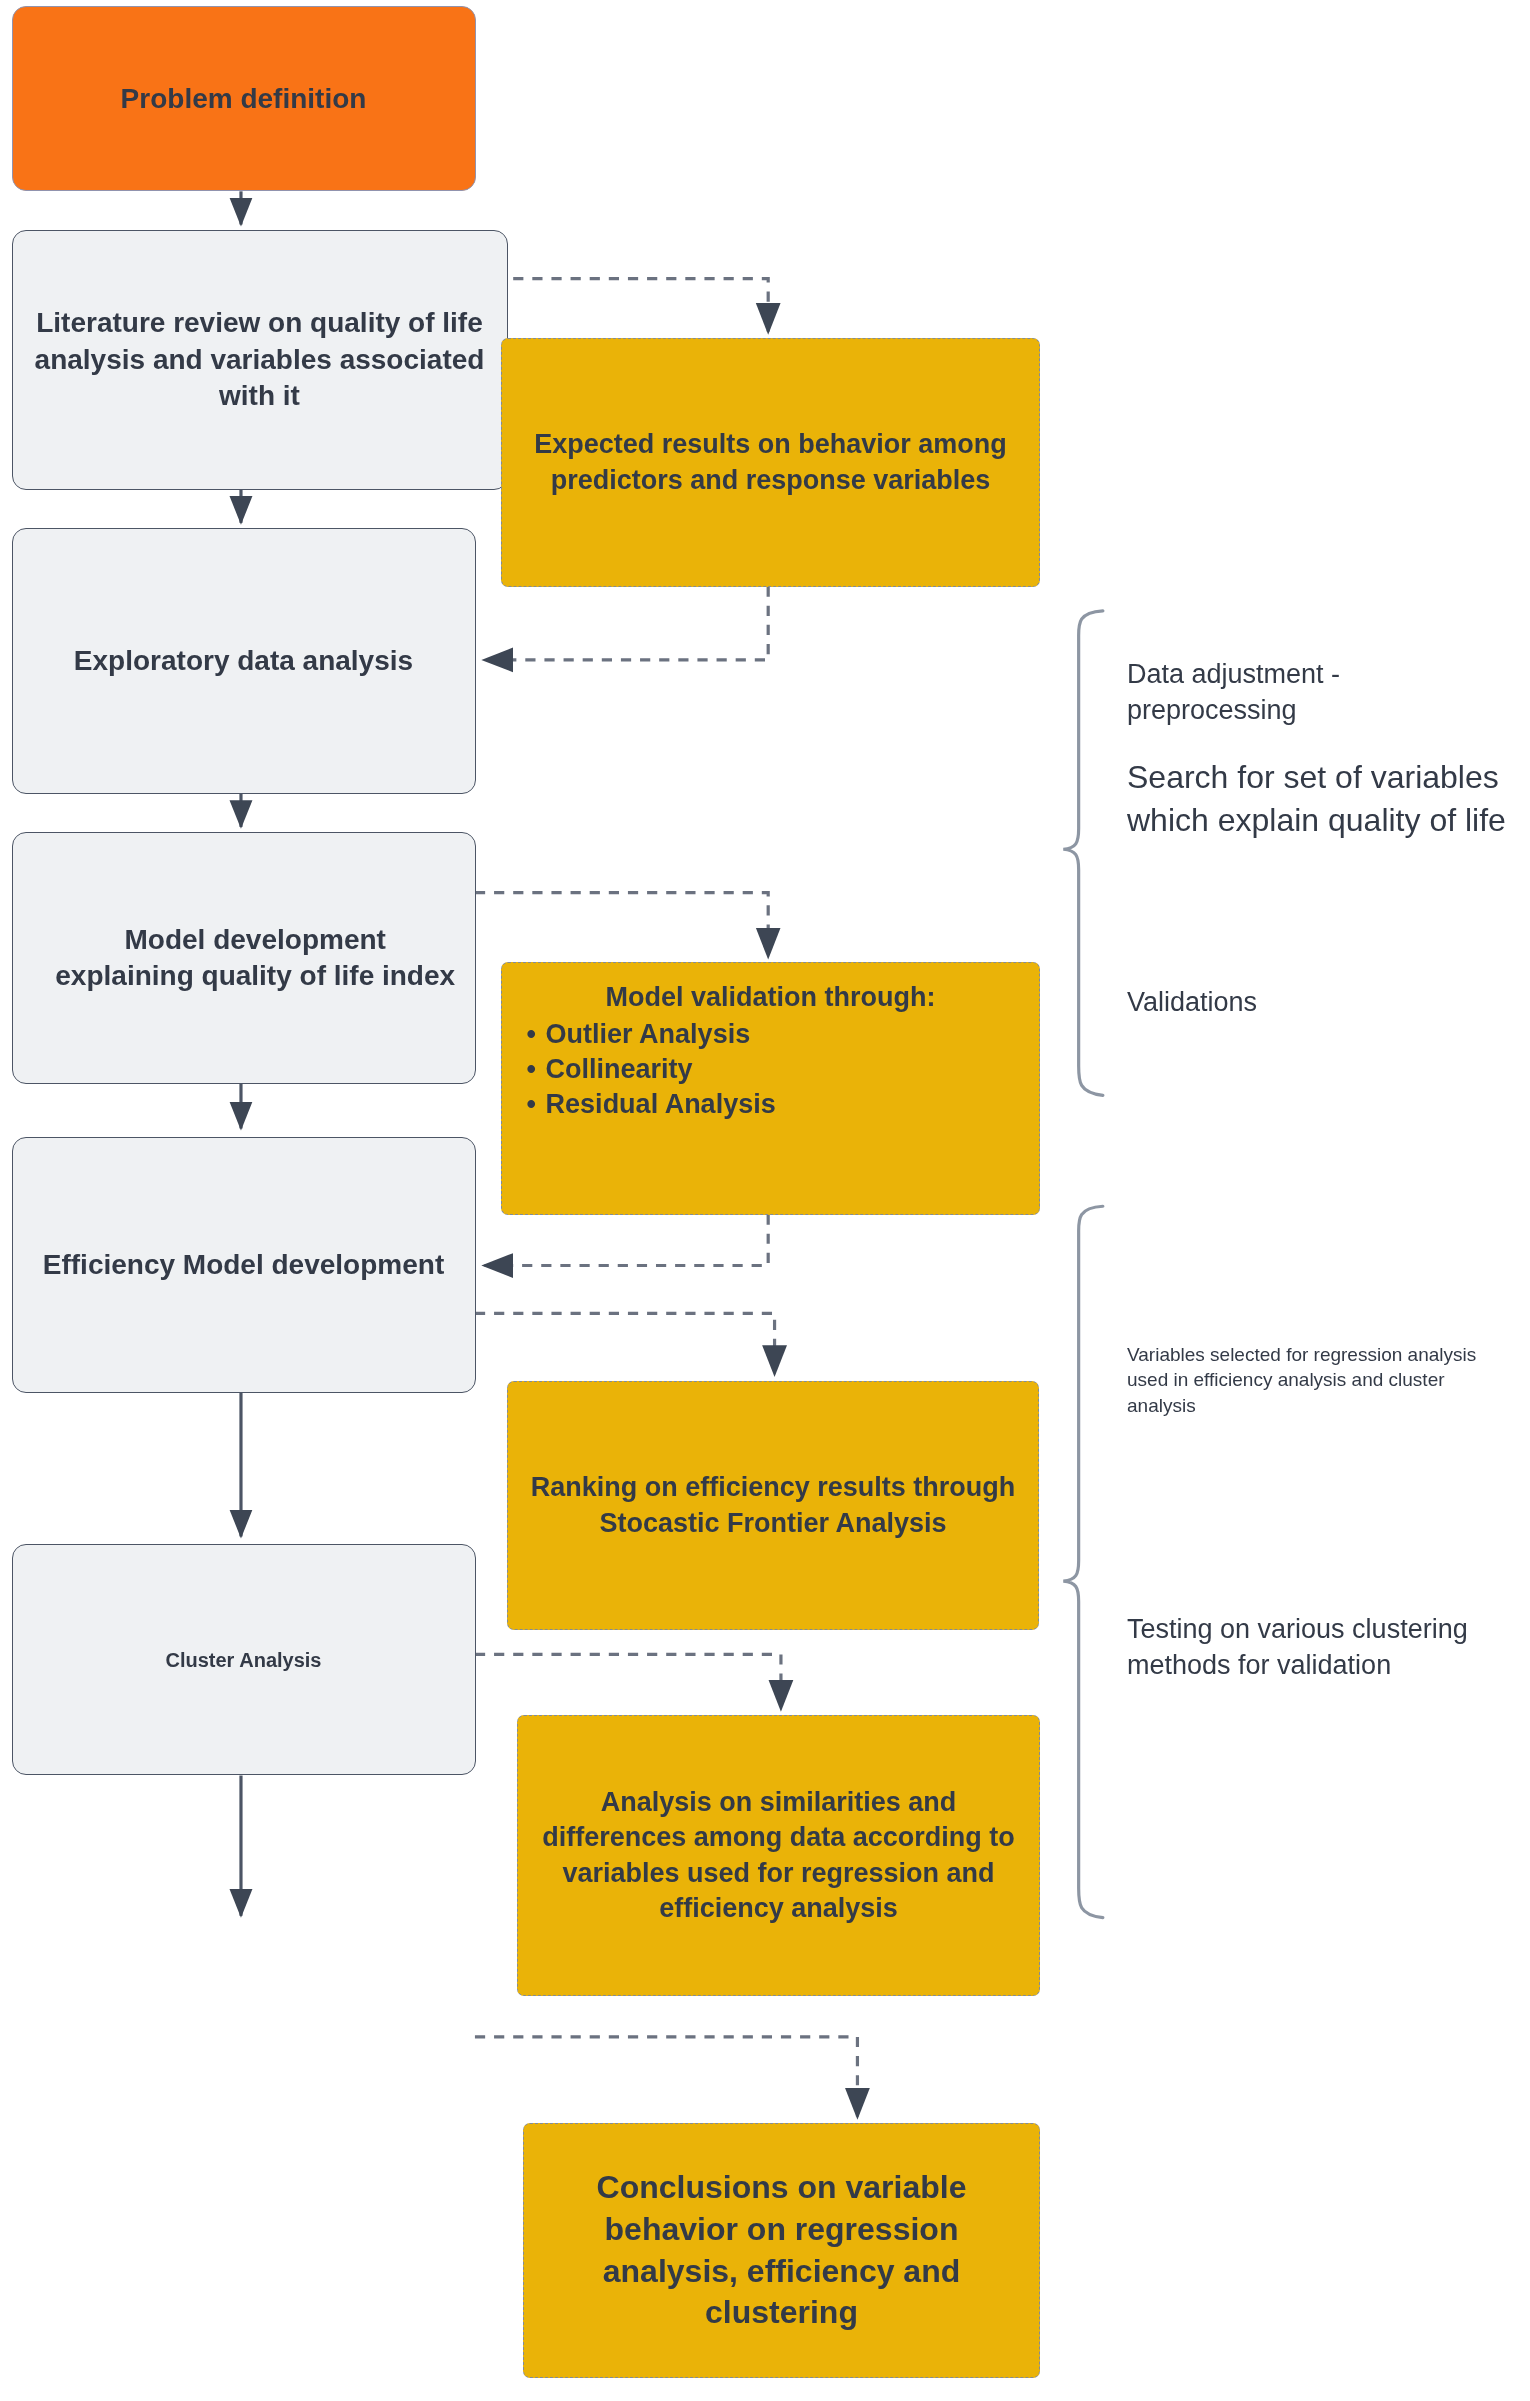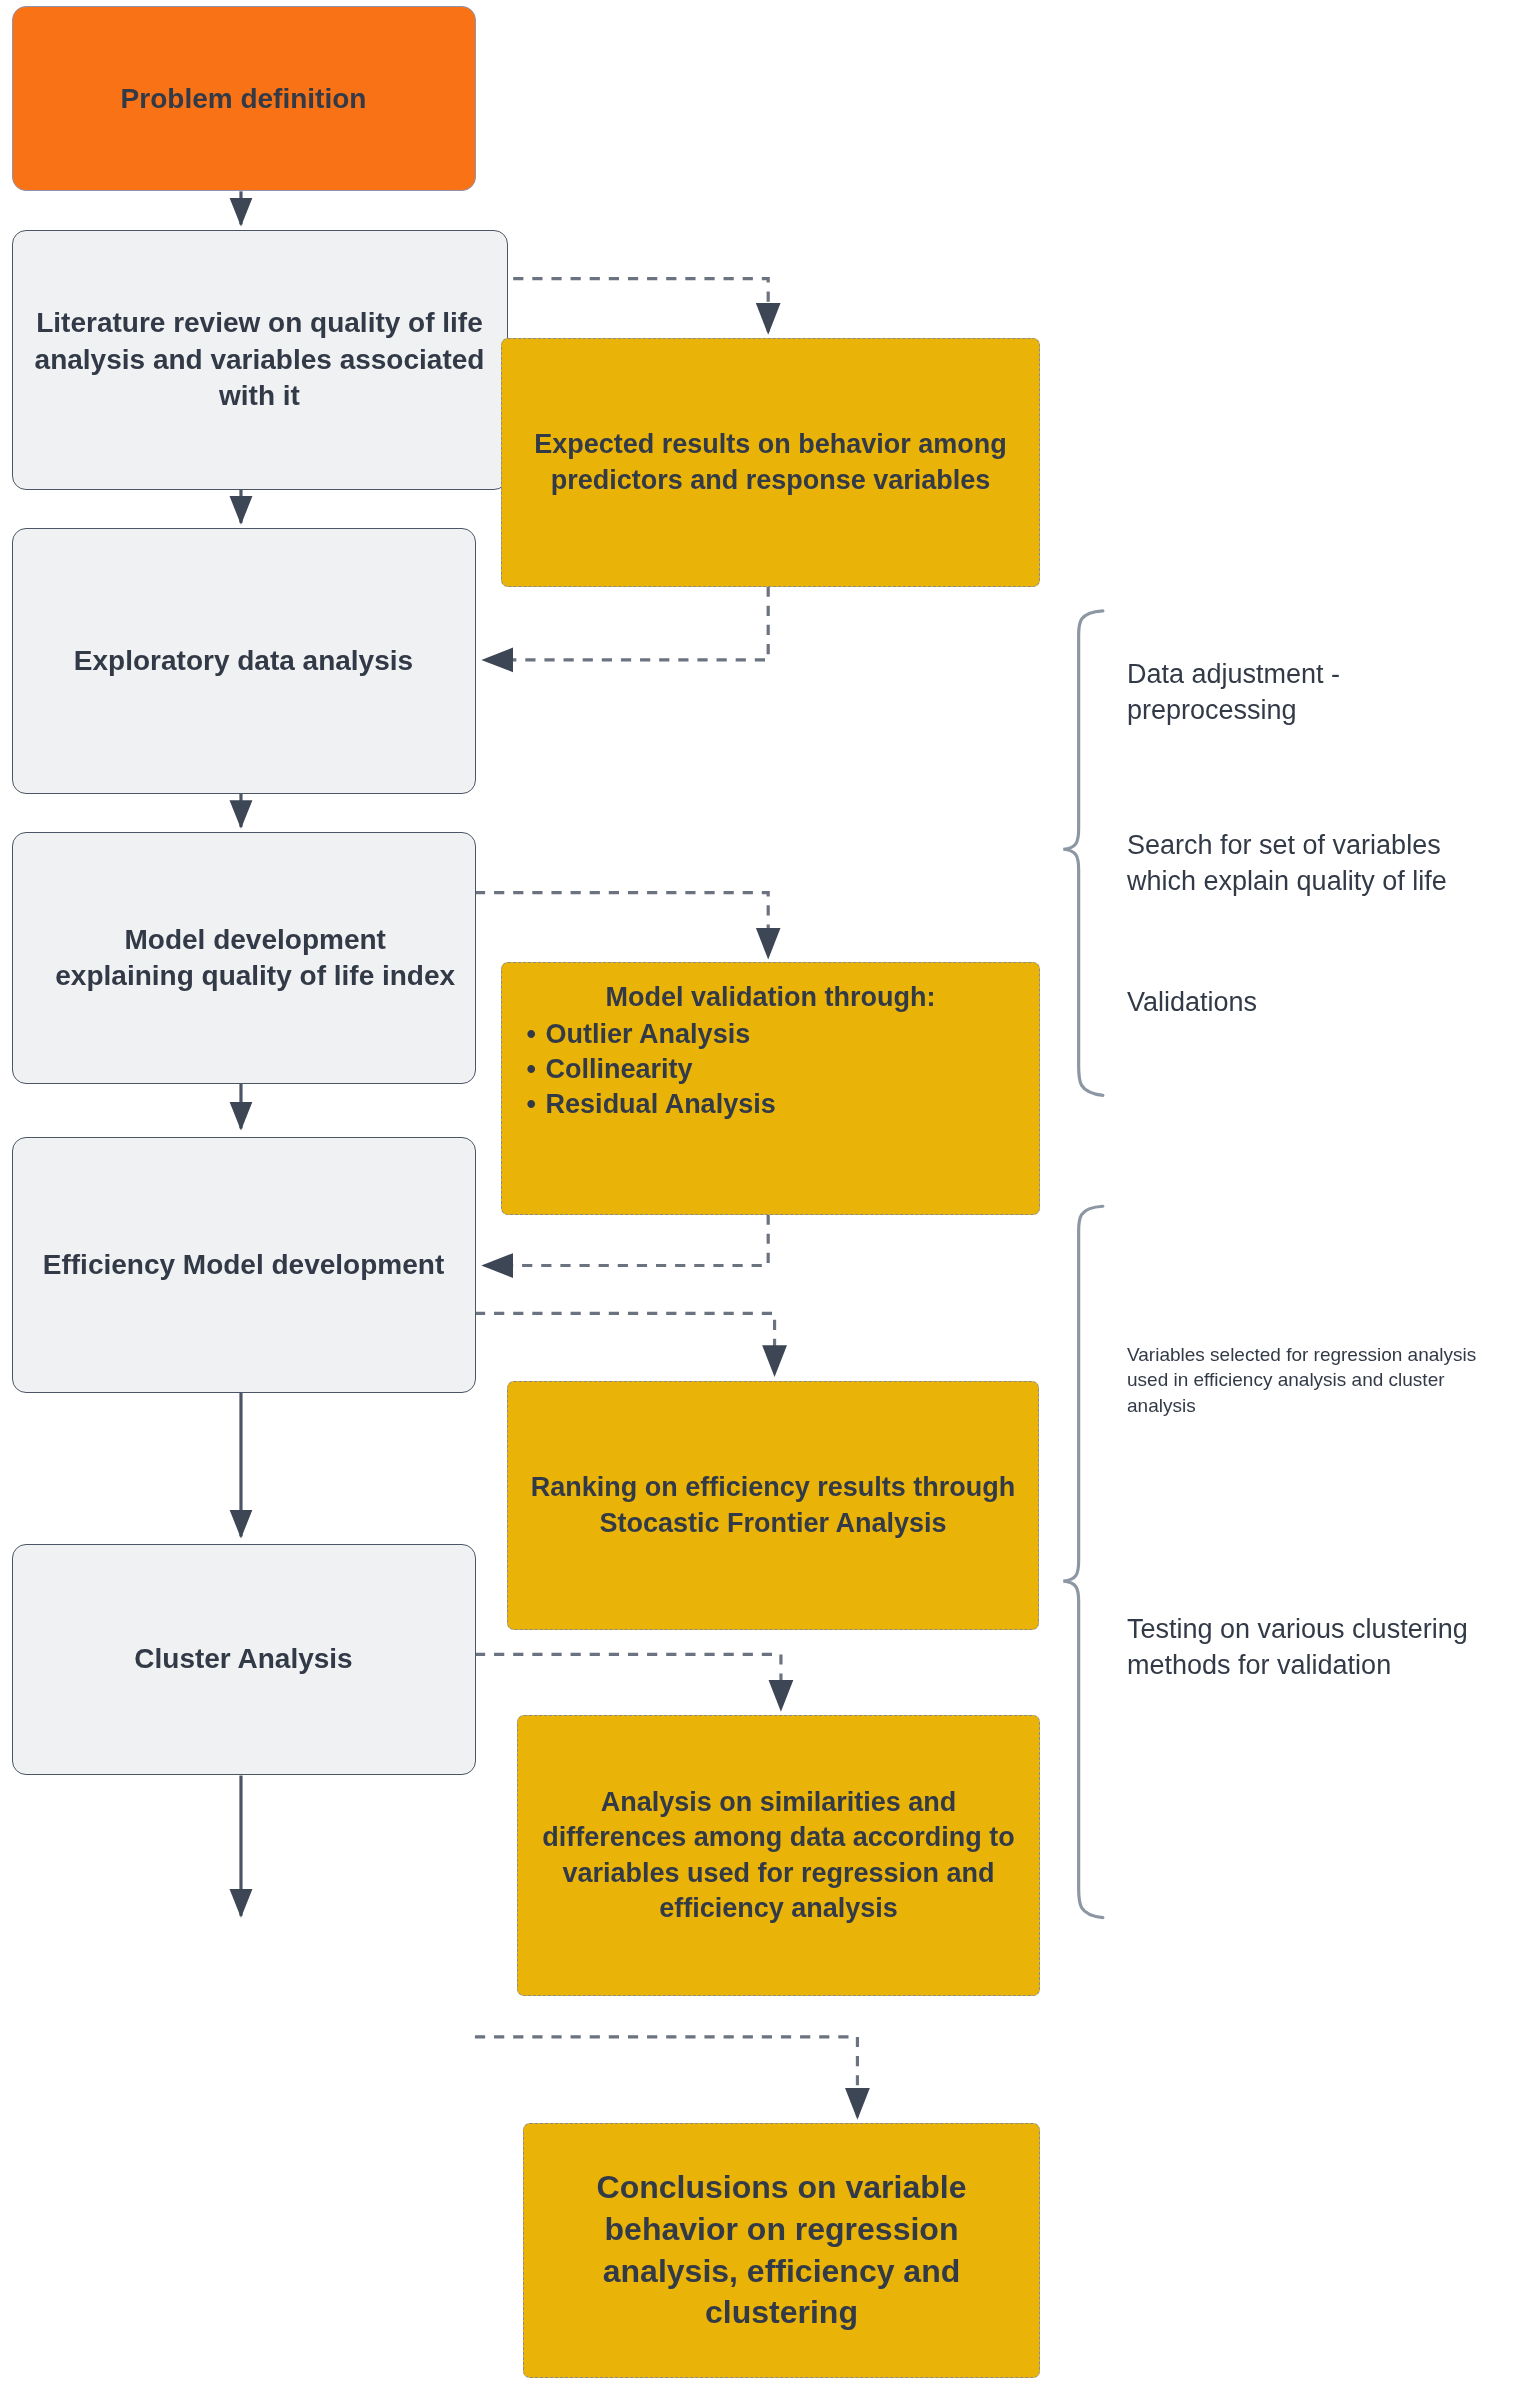--- a/index.html
+++ b/index.html
@@ -138,21 +138,21 @@
   </div>
 
   <div class="node process" style="left:11.5px;top:832px;width:464px;height:252px;font-size:28px;padding-left:40px;">
     <span class="txt">Model development explaining quality of life index</span>
   </div>
 
   <div class="node process" style="left:11.5px;top:1137px;width:464px;height:256px;font-size:28px;">
     <span class="txt">Efficiency Model development</span>
   </div>
 
-  <div class="node process" style="left:11.5px;top:1544px;width:464px;height:231px;font-size:28px;">
+  <div class="node process" style="left:11.5px;top:1544px;width:464px;height:231px;font-size:20px;">
     <span class="txt">Cluster Analysis</span>
   </div>
 
 
   <div class="node note" style="left:501px;top:338px;width:539px;height:249px;font-size:27px;">
     <span class="txt">Expected results on behavior among predictors and response variables</span>
   </div>
 
   <div class="node note bullets" style="left:501px;top:962px;width:539px;height:253px;font-size:27px;">
     <span class="note-title">Model validation through:</span>
@@ -170,21 +170,21 @@
   <div class="node note" style="left:517px;top:1715px;width:523px;height:281px;font-size:27px;">
     <span class="txt">Analysis on similarities and differences among data according to variables used for regression and efficiency analysis</span>
   </div>
 
   <div class="node note" style="left:523px;top:2123px;width:517px;height:255px;font-size:32px;">
     <span class="txt">Conclusions on variable behavior on regression analysis, efficiency and clustering</span>
   </div>
 
   <div class="annot" style="left:1127px;top:657px;width:383px;font-size:27px;">Data adjustment - preprocessing</div>
 
-  <div class="annot" style="left:1127px;top:828px;width:383px;font-size:27px;">Search for set of variables which explain quality of life</div>
+  <div class="annot" style="left:1127px;top:756px;width:383px;font-size:32px;">Search for set of variables which explain quality of life</div>
 
   <div class="annot" style="left:1127px;top:985px;width:383px;font-size:27px;">Validations</div>
 
   <div class="annot" style="left:1127px;top:1342px;width:389px;font-size:19px;">Variables selected for regression analysis used in efficiency analysis and cluster analysis</div>
 
   <div class="annot" style="left:1127px;top:1612px;width:395px;font-size:27px;">Testing on various clustering methods for validation</div>
 
 </div>
 
 

